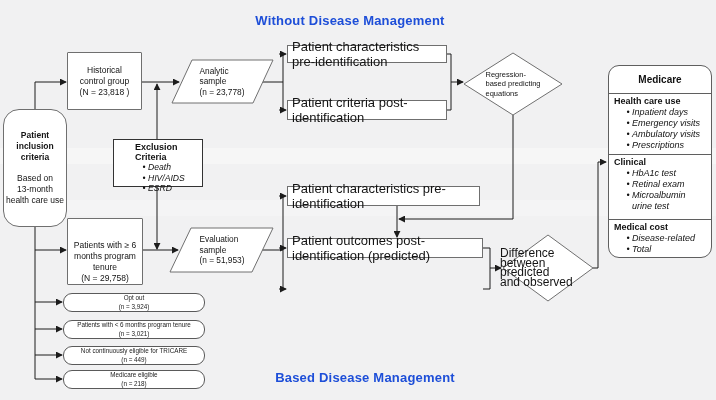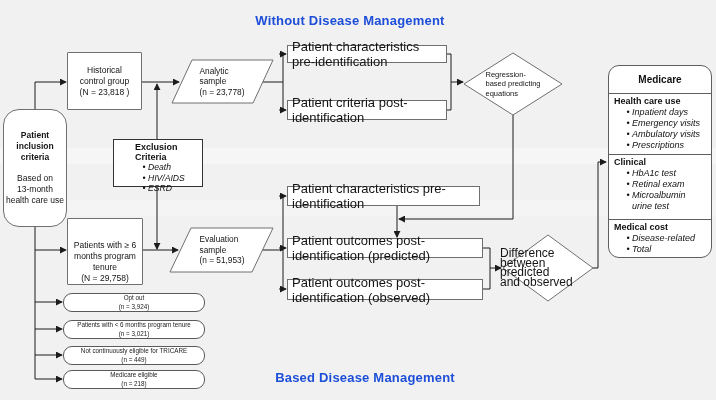--- a/index.html
+++ b/index.html
@@ -149,23 +149,20 @@
   </div>
   <div class="flow-rect" style="left:287px;top:100px;width:160px;height:20px;">
     <span>Patient criteria post-identification</span>
   </div>
   <div class="flow-rect" style="left:287px;top:186px;width:193px;height:20px;">
     <span>Patient characteristics pre-identification</span>
   </div>
   <div class="flow-rect" style="left:287px;top:238px;width:196px;height:20px;">
     <span>Patient outcomes post-identification (predicted)</span>
   </div>
-  <div class="flow-rect" style="left:287px;top:279px;width:196px;height:21px;">
-    <span>Patient outcomes post-identification (observed)</span>
-  </div>
 
   <div class="shape-label" style="left:470px;top:58px;width:86px;height:52px;font-size:7.5px;line-height:9.5px;">Regression-
 based predicting
 equations</div>
   <div class="shape-label" style="left:500px;top:240px;width:96px;height:56px;font-size:12px;line-height:9.5px;">Difference
 between predicted
 and observed</div>
 
   <div class="outcomes" style="left:608px;top:65px;width:104px;height:193px;">
     <div class="outc-header">Medicare</div>

